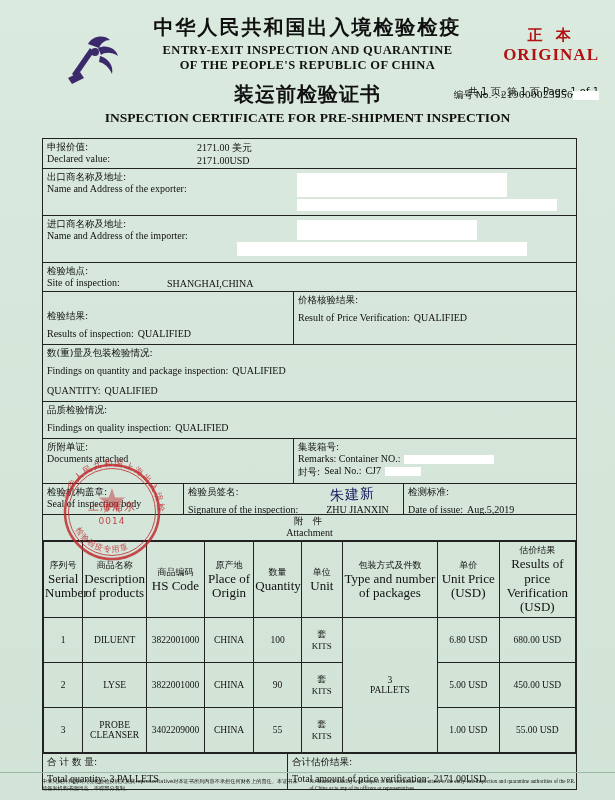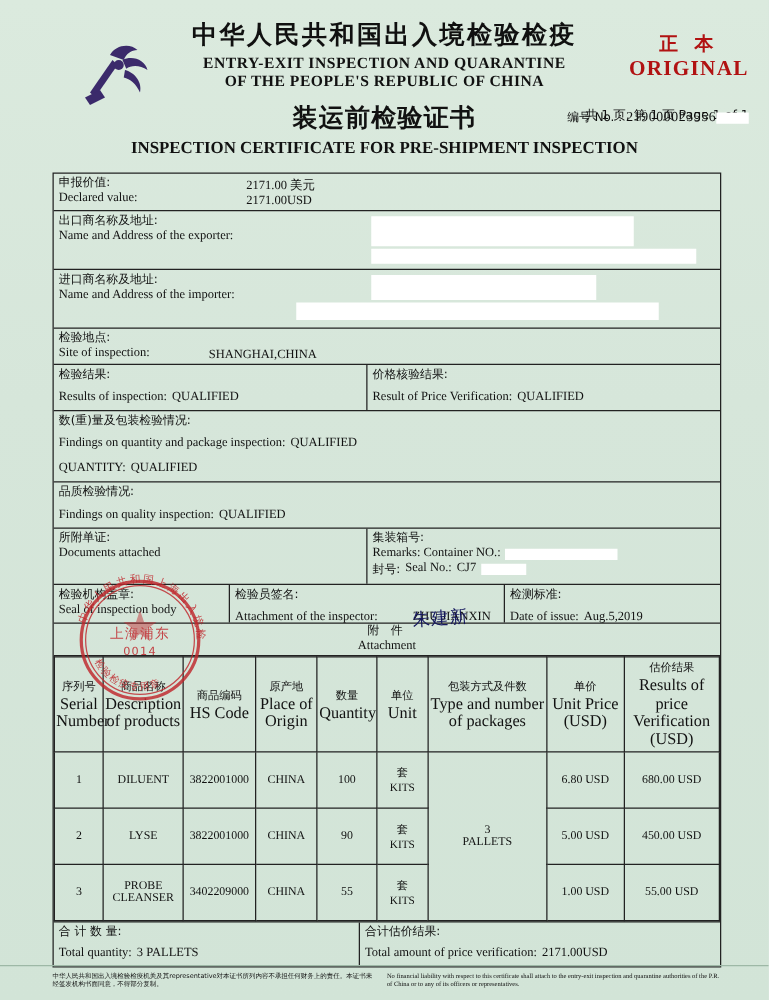--- a/index.html
+++ b/index.html
@@ -200,21 +200,21 @@
         <div class="zh lbl">检验地点:</div>
         <div class="en lbl">Site of inspection:</div>
       </div>
       <div class="cell flex1" style="display:flex;align-items:flex-end;">
         <span class="val">SHANGHAI,CHINA</span>
       </div>
     </div>
 
 
     <div class="row">
-      <div class="cell" style="width:250px;">
+      <div class="cell" style="width:250px;margin-top:16px;">
         <div class="zh lbl">检验结果:</div>
         <div class="lbl"><span class="en">Results of inspection:</span> <span class="val">QUALIFIED</span></div>
       </div>
       <div class="cell flex1 vline">
         <div class="zh lbl">价格核验结果:</div>
         <div class="lbl"><span class="en">Result of Price Verification:</span> <span class="val">QUALIFIED</span></div>
       </div>
     </div>
 
     <div class="row">
@@ -252,21 +252,21 @@
       </div>
     </div>
 
     <div class="row" style="height:30px;">
       <div class="cell" style="width:140px;">
         <div class="zh lbl">检验机构盖章:</div>
         <div class="en lbl">Seal of inspection body</div>
       </div>
       <div class="cell vline" style="width:220px;">
         <div class="zh lbl">检验员签名:</div>
-        <div class="lbl"><span class="en">Attachment of the inspector:</span> <span class="val" style="padding-left:24px;">ZHU JIANXIN</span></div>
+        <div class="lbl"><span class="en">Signature of the inspection:</span> <span class="val" style="padding-left:24px;">ZHU JIANXIN</span></div>
       </div>
       <div class="cell flex1 vline">
         <div class="zh lbl">检测标准:</div>
         <div class="lbl"><span class="en">Date of issue:</span> <span class="val">Aug.5,2019</span></div>
       </div>
     </div>
 
     <div class="row">
       <div class="cell flex1 att-title">
         <div class="zh" style="letter-spacing:3px;">附 件</div>

